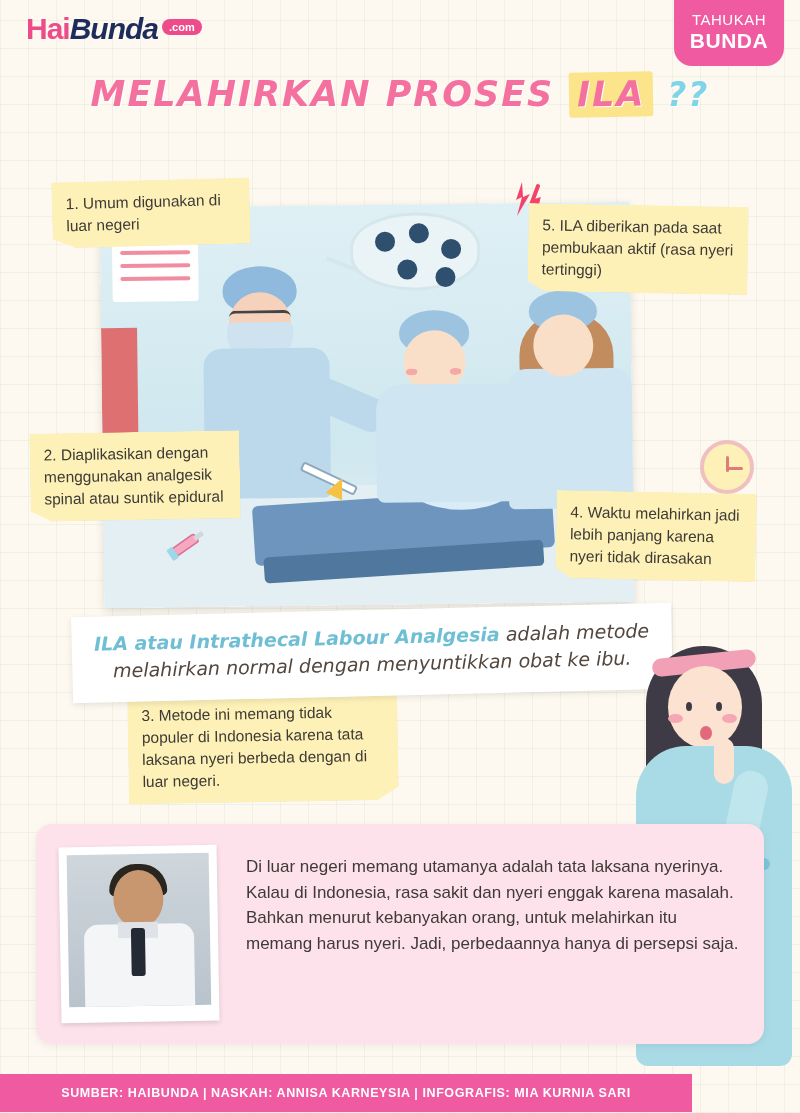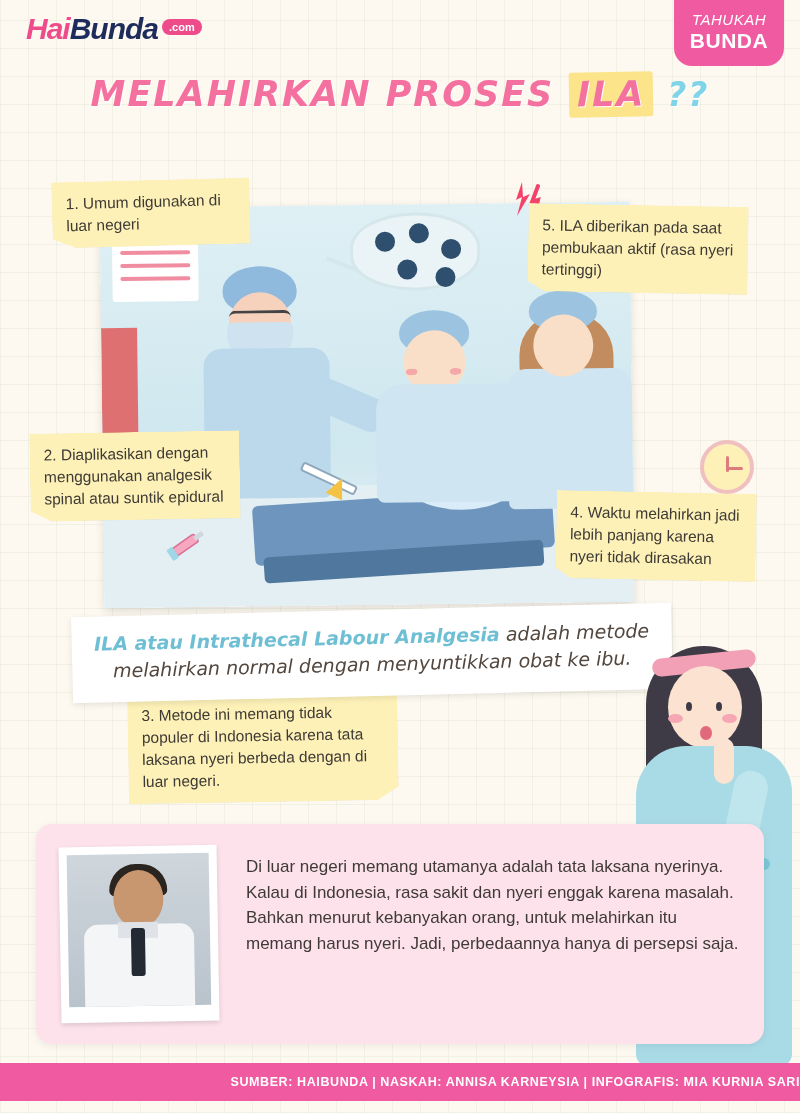--- a/index.html
+++ b/index.html
@@ -17,36 +17,36 @@
       repeating-linear-gradient(90deg, rgba(210,225,200,0.30) 0px, rgba(210,225,200,0.30) 1px, transparent 1px, transparent 28px),
       #fdf8f0;
   }
 
   
   .brand {
     position: absolute; left: 26px; top: 12px;
     font-size: 30px; font-weight: bold; letter-spacing: -1px;
     display: flex; align-items: baseline; gap: 0;
   }
-  .brand .hai { color: #ee4b8b; font-style: italic; }
+  .brand .hai { color: #ee4b8b; }
   .brand .bunda { color: #1d2c5b; font-style: italic; }
   .brand .dotcom {
     margin-left: 4px; font-size: 11px; color: #fff; font-style: normal;
     background: #ee4b8b; border-radius: 9px; padding: 2px 7px 2px 7px;
     position: relative; top: -8px; font-weight: bold; letter-spacing: 0;
   }
 
   .tahukah-tab {
     position: absolute; right: 16px; top: 0;
     background: #ef5aa0; color: #fff;
     width: 110px; padding: 12px 10px 14px 10px;
     border-bottom-left-radius: 18px; border-bottom-right-radius: 18px;
     text-align: center; line-height: 1.1;
   }
-  .tahukah-tab .t1 { font-size: 15px; letter-spacing: 0.5px; font-style: italic; }
+  .tahukah-tab .t1 { font-size: 15px; letter-spacing: 0.5px; }
   .tahukah-tab .t2 { font-size: 21px; font-weight: bold; letter-spacing: 0.5px; }
 
   
   .title-wrap {
     position: absolute; left: 0; right: 0; top: 72px;
     text-align: center;
   }
   .title-line {
     font-family: "DejaVu Sans", sans-serif;
     font-weight: bold; font-style: italic;
@@ -246,23 +246,23 @@
     position: absolute; left: 210px; top: 30px; width: 500px;
     font-size: 17px; line-height: 1.5; color: #3f3a37;
   }
   .quote-attr {
     position: absolute; left: 210px; bottom: 22px;
     font-size: 17px; color: #3f3a37;
   }
 
   
   .footer {
-    position: absolute; left: 0; bottom: 12px; width: 800px; height: 38px;
+    position: absolute; left: 0; bottom: 1px; width: 692px; height: 38px;
     background: #ef5aa0; color: #fff;
-    display: flex; align-items: center; justify-content: flex-end;
+    display: flex; align-items: center; justify-content: center;
     font-size: 12.5px; letter-spacing: 0.6px; font-weight: bold;
   }
 </style>
 </head>
 <body>
 
 <div id="page">
 
   <div class="brand">
     <span class="hai">Hai</span>

